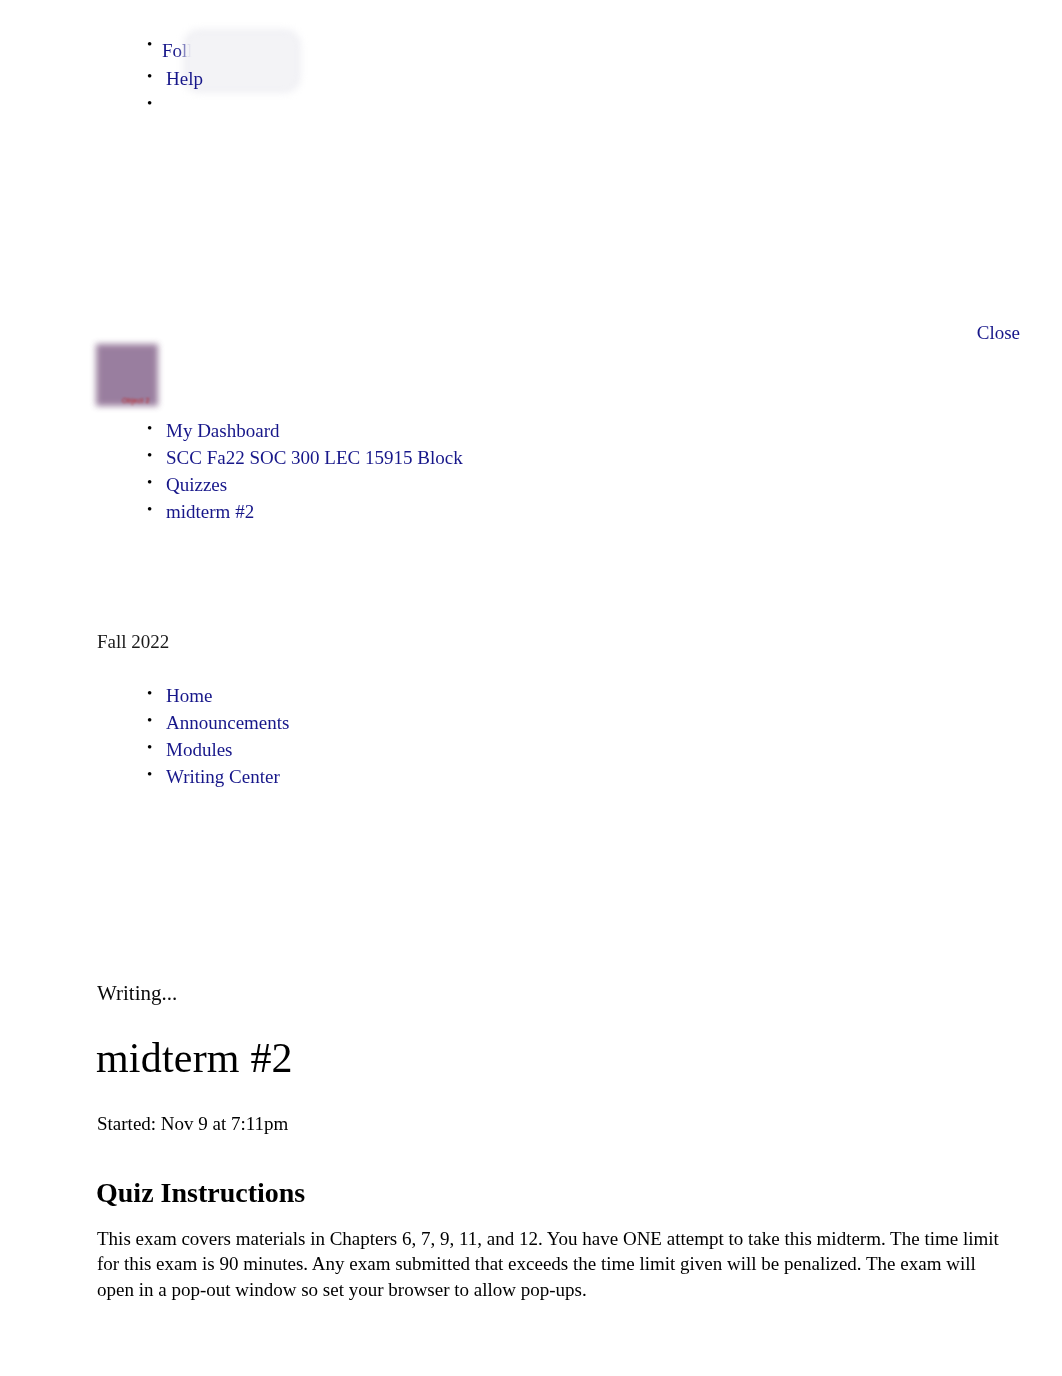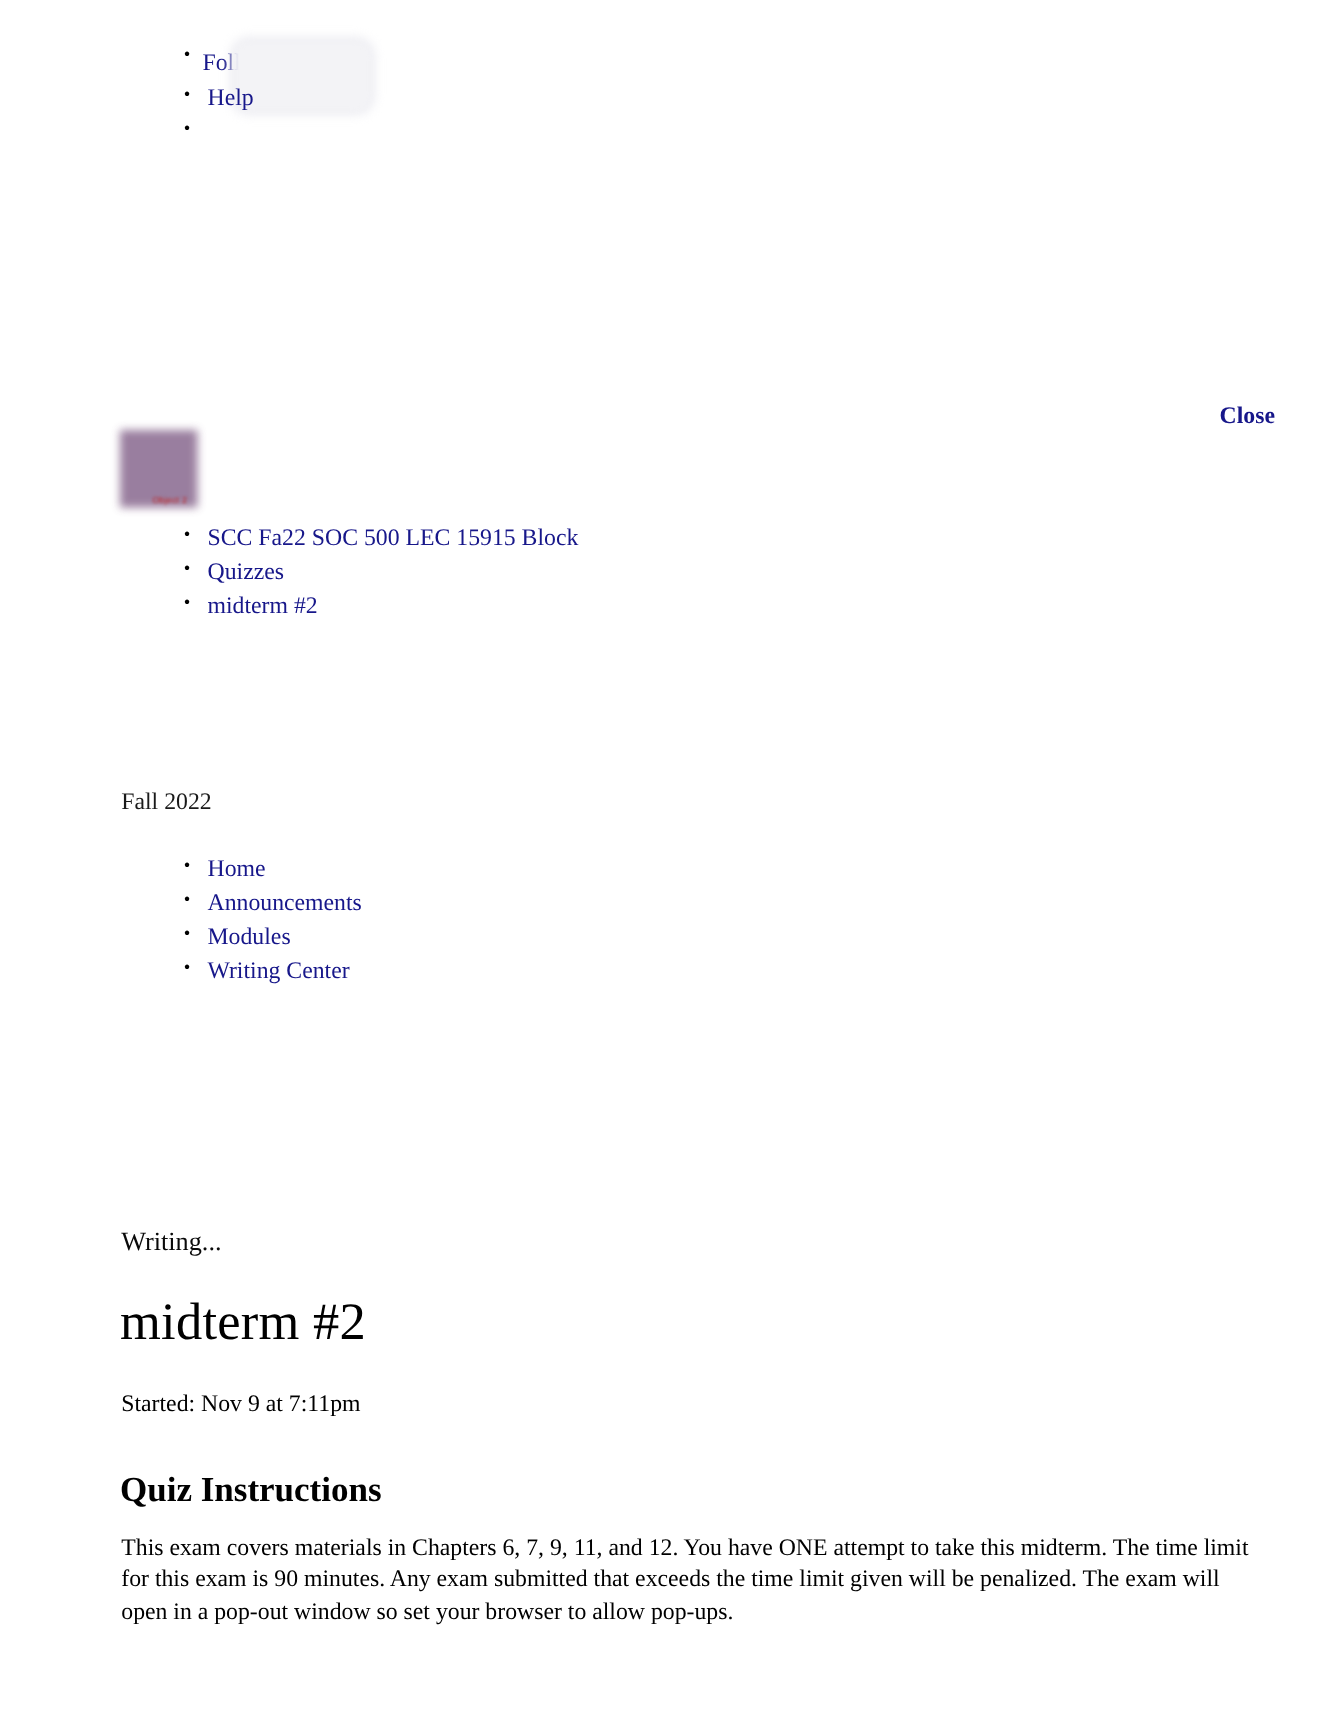--- a/index.html
+++ b/index.html
@@ -70,21 +70,20 @@
   #follett-row a { font-size: 19px; }
 
   .blank-bullet-row { height: 30px; }
 
   
   #close-link {
     position: absolute;
     right: 42px;
     top: 322px;
     font-size: 19px;
-    font-weight: bold;
   }
 
   
   #crumb-image-wrap {
     position: absolute;
     left: 96px;
     top: 344px;
     width: 70px;
     text-align: center;
   }
@@ -202,21 +201,24 @@
 <a href="#" id="close-link">Close</a>
 
 <div id="crumb-image-wrap">
   <span class="img-placeholder-purple"></span>
   <span class="broken-img-caption">Object 2</span>
 </div>
 
 <div id="breadcrumbs">
   <ul class="plain">
     <li>
-      <a href="#">SCC Fa22 SOC 500 LEC 15915 Block</a>
+      <a href="#">My Dashboard</a>
+    </li>
+    <li>
+      <a href="#">SCC Fa22 SOC 300 LEC 15915 Block</a>
     </li>
     <li>
       <a href="#">Quizzes</a>
     </li>
     <li>
       <a href="#">midterm #2</a>
     </li>
   </ul>
 </div>
 

